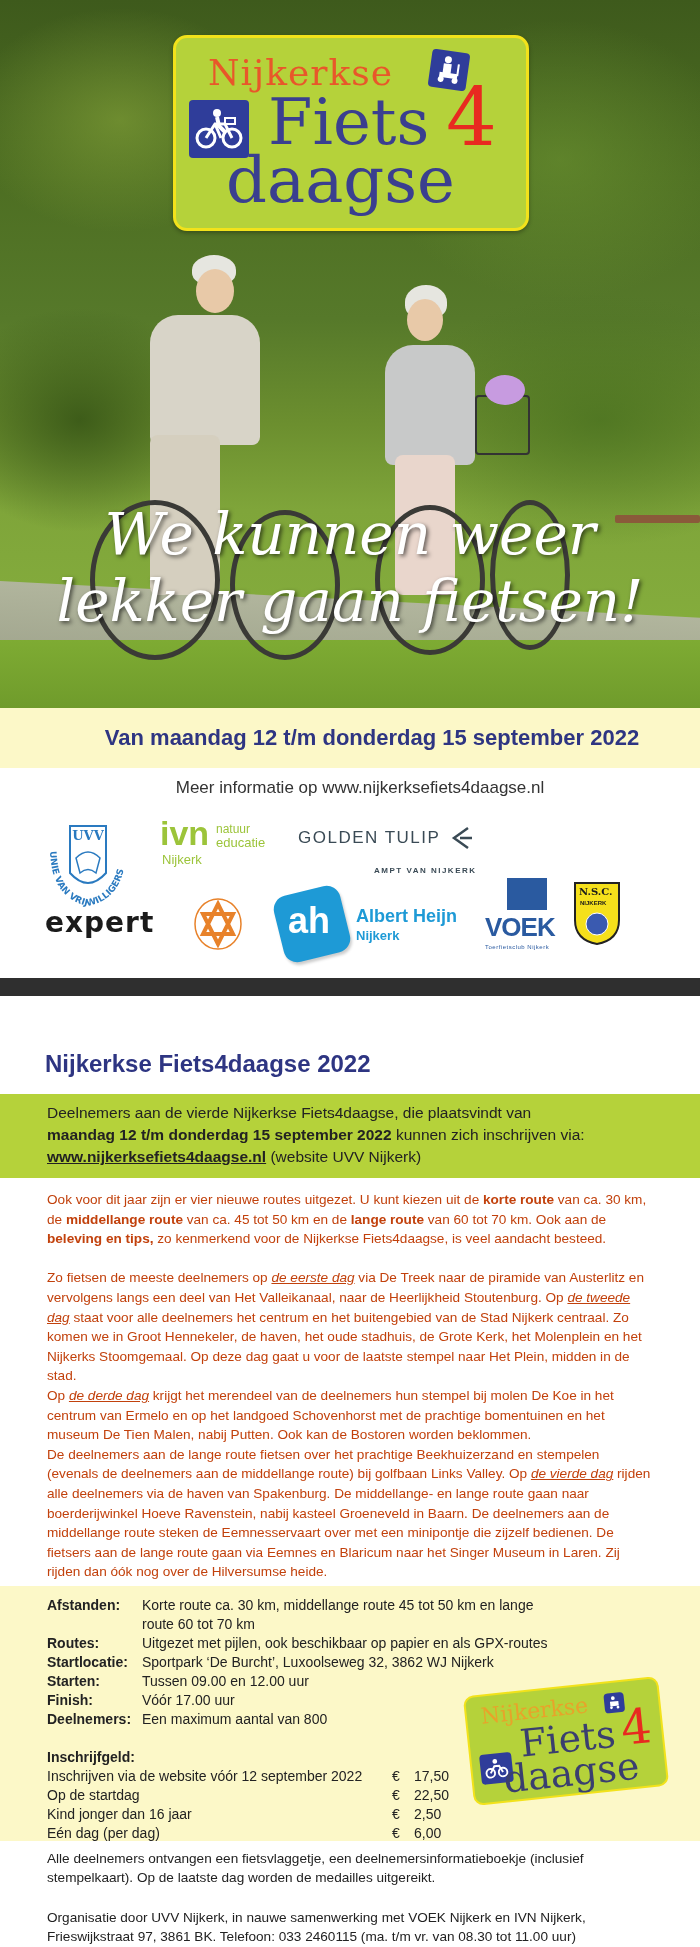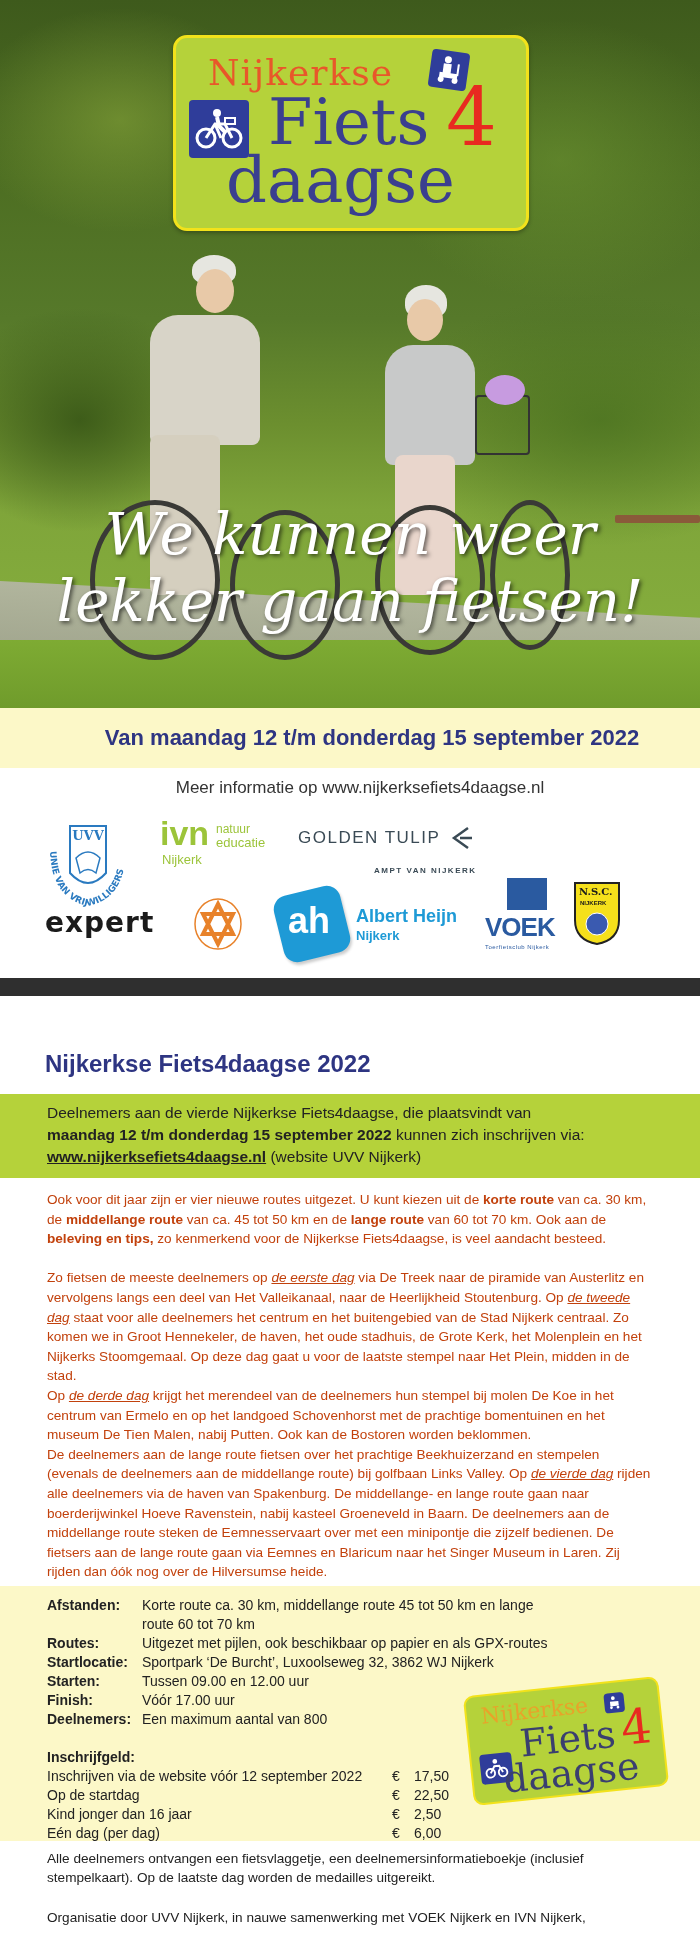--- a/index.html
+++ b/index.html
@@ -337,16 +337,16 @@
     <div class="f">Fiets</div>
     <div class="four">4</div>
     <div class="d">daagse</div>
   </div>
 </div>
 
 <div class="footer-text">
   <p>Alle deelnemers ontvangen een fietsvlaggetje, een deelnemersinformatieboekje (inclusief stempelkaart). Op de laatste dag worden de medailles uitgereikt.</p>
   <p class="last">
     <span>Organisatie door UVV Nijkerk, in nauwe samenwerking met VOEK Nijkerk en IVN Nijkerk,</span><br>
-    <br>
+    <span>Frieswijkstraat 97, 3861 BK. Telefoon: 033 2460115 (ma. t/m vr. van 08.30 tot 11.00 uur)</span><br>
     
   </p>
 </div>
 
 </body></html>

